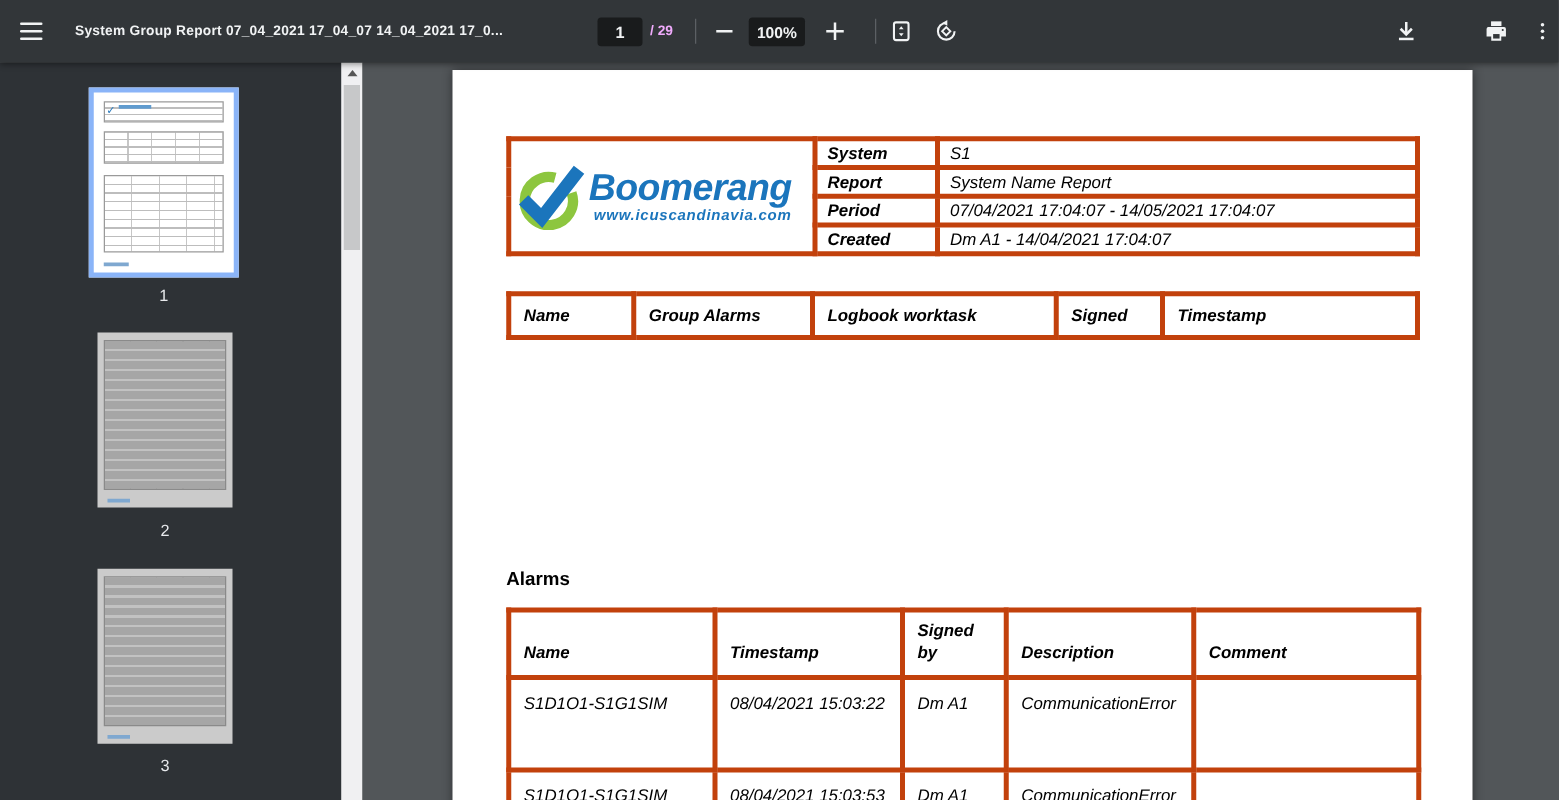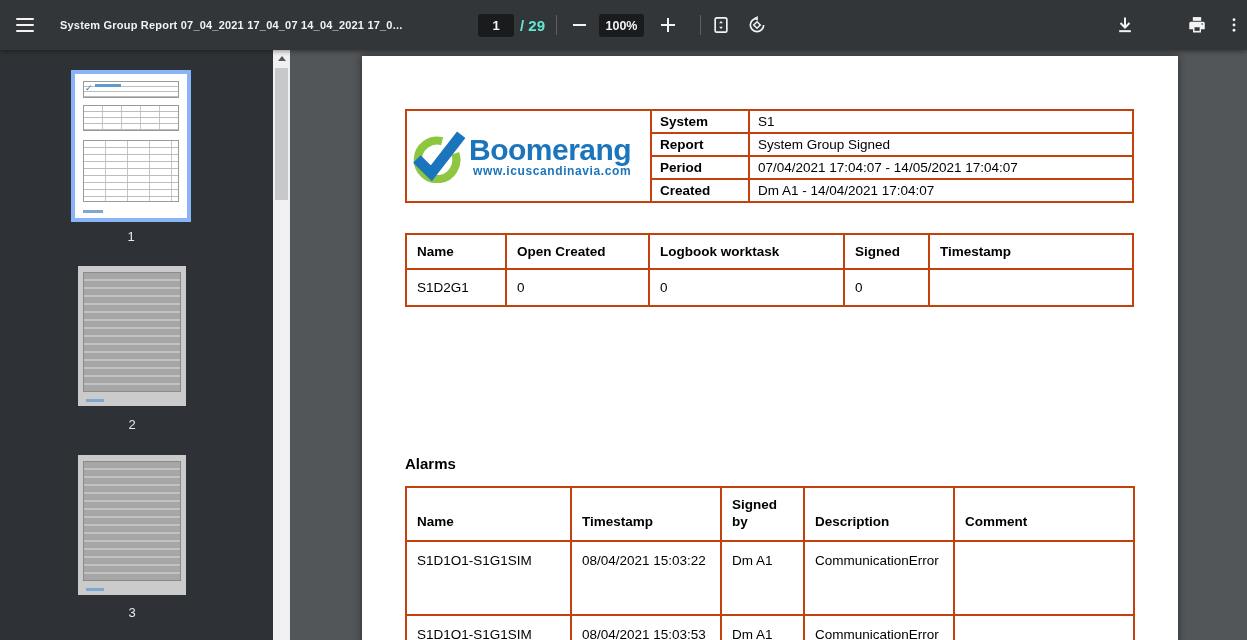--- a/index.html
+++ b/index.html
@@ -8,21 +8,21 @@
 
   
   .toolbar{position:relative;height:50px;background:#323639;z-index:10;
     box-shadow:0 1px 5px rgba(0,0,0,.45);}
   .tb-abs{position:absolute;display:flex;align-items:center;justify-content:center;}
   .hamburger{left:13px;top:13px;width:24px;height:24px;flex-direction:column;gap:4px;cursor:pointer;}
   .hamburger div{width:18px;height:2px;background:#f1f3f4;border-radius:1px;}
   .tb-title{left:60px;top:0;height:50px;color:#f1f3f4;font-size:11px;font-weight:700;letter-spacing:.2px;white-space:nowrap;}
   .page-input{left:478px;top:14px;width:36px;height:23px;background:#191b1c;border:none;border-radius:3px;
     color:#f1f3f4;font-size:13px;font-weight:700;text-align:center;font-family:inherit;outline:none;}
-  .page-total{left:520px;top:0;height:50px;color:#5eead4;font-size:15px;font-weight:700;}
+  .page-total{left:520px;top:0;height:50px;color:#f0abfc;font-size:11px;font-weight:700;}
   .tb-sep{top:15px;width:1px;height:20px;background:#5c6064;}
   .icon-btn{width:26px;height:26px;top:12px;border-radius:50%;cursor:pointer;}
   .minus-bar{width:13px;height:2px;background:#f1f3f4;}
   .zoom-box{left:599px;top:14px;width:45px;height:23px;background:#191b1c;border-radius:3px;
     color:#f1f3f4;font-size:12.5px;font-weight:700;}
   .plus-wrap{position:relative;width:14px;height:14px;}
   .plus-wrap i{position:absolute;background:#f1f3f4;}
   .plus-wrap i.h{left:0;top:6px;width:14px;height:2px;}
   .plus-wrap i.v{left:6px;top:0;width:2px;height:14px;}
 
@@ -55,21 +55,21 @@
   .sb-up{position:absolute;left:0;top:0;width:17px;height:16px;display:flex;align-items:center;justify-content:center;}
   .sb-up i{width:0;height:0;border-left:4px solid transparent;border-right:4px solid transparent;border-bottom:5px solid #565656;}
   .sb-thumb{position:absolute;left:2px;top:18px;width:13px;height:132px;background:#c7c8c9;cursor:pointer;}
 
   .main{position:relative;flex:1;background:#525659;overflow:hidden;}
   .page{position:absolute;left:72px;top:6px;width:816px;height:1100px;background:#fff;
     box-shadow:0 0 8px rgba(0,0,0,.45);color:#000;}
 
   
   table{border-collapse:collapse;table-layout:fixed;font-size:13.5px;color:#000;}
-  td,th{border:2px solid #c2410c;overflow:hidden;}
+  td,th{border:4px solid #c2410c;overflow:hidden;font-style:italic;}
 
   .info-table{position:absolute;left:43px;top:53px;width:727px;}
   .info-table td{height:23px;padding:0 8px;}
   .info-label{font-weight:700;}
   .logo-cell{padding:0 4px !important;}
   .logo-wrap{display:flex;align-items:center;}
   .logo-text{margin-left:0;}
   .logo-brand{color:#1b75bc;font-size:30px;font-weight:700;letter-spacing:-.5px;line-height:30px;}
   .logo-url{color:#1b75bc;font-size:12px;font-weight:700;letter-spacing:.6px;margin-top:-1px;text-align:right;}
 
@@ -205,21 +205,21 @@
                 <div class="logo-brand">Boomerang</div>
                 <div class="logo-url">www.icuscandinavia.com</div>
               </div>
             </div>
           </td>
           <td class="info-label">System</td>
           <td>S1</td>
         </tr>
         <tr>
           <td class="info-label">Report</td>
-          <td>System Group Signed</td>
+          <td>System Name Report</td>
         </tr>
         <tr>
           <td class="info-label">Period</td>
           <td>07/04/2021 17:04:07 - 14/05/2021 17:04:07</td>
         </tr>
         <tr>
           <td class="info-label">Created</td>
           <td>Dm A1 - 14/04/2021 17:04:07</td>
         </tr>
       </tbody>
@@ -229,31 +229,24 @@
         <colgroup>
             <col style="width:100px">
             <col style="width:143px">
             <col style="width:195px">
             <col style="width:85px">
             <col style="width:204px">
           </colgroup>
         <tbody>
             <tr>
           <th>Name</th>
-          <th>Open Created</th>
+          <th>Group Alarms</th>
           <th>Logbook worktask</th>
           <th>Signed</th>
           <th>Timestamp</th>
-        </tr>
-        <tr>
-          <td>S1D2G1</td>
-          <td>0</td>
-          <td>0</td>
-          <td>0</td>
-          <td></td>
         </tr>
       </tbody>
         </table>
 
       <div class="alarms-heading">Alarms</div>
 
       <table class="alarms-table">
         <colgroup>
             <col style="width:165px">
             <col style="width:150px">

